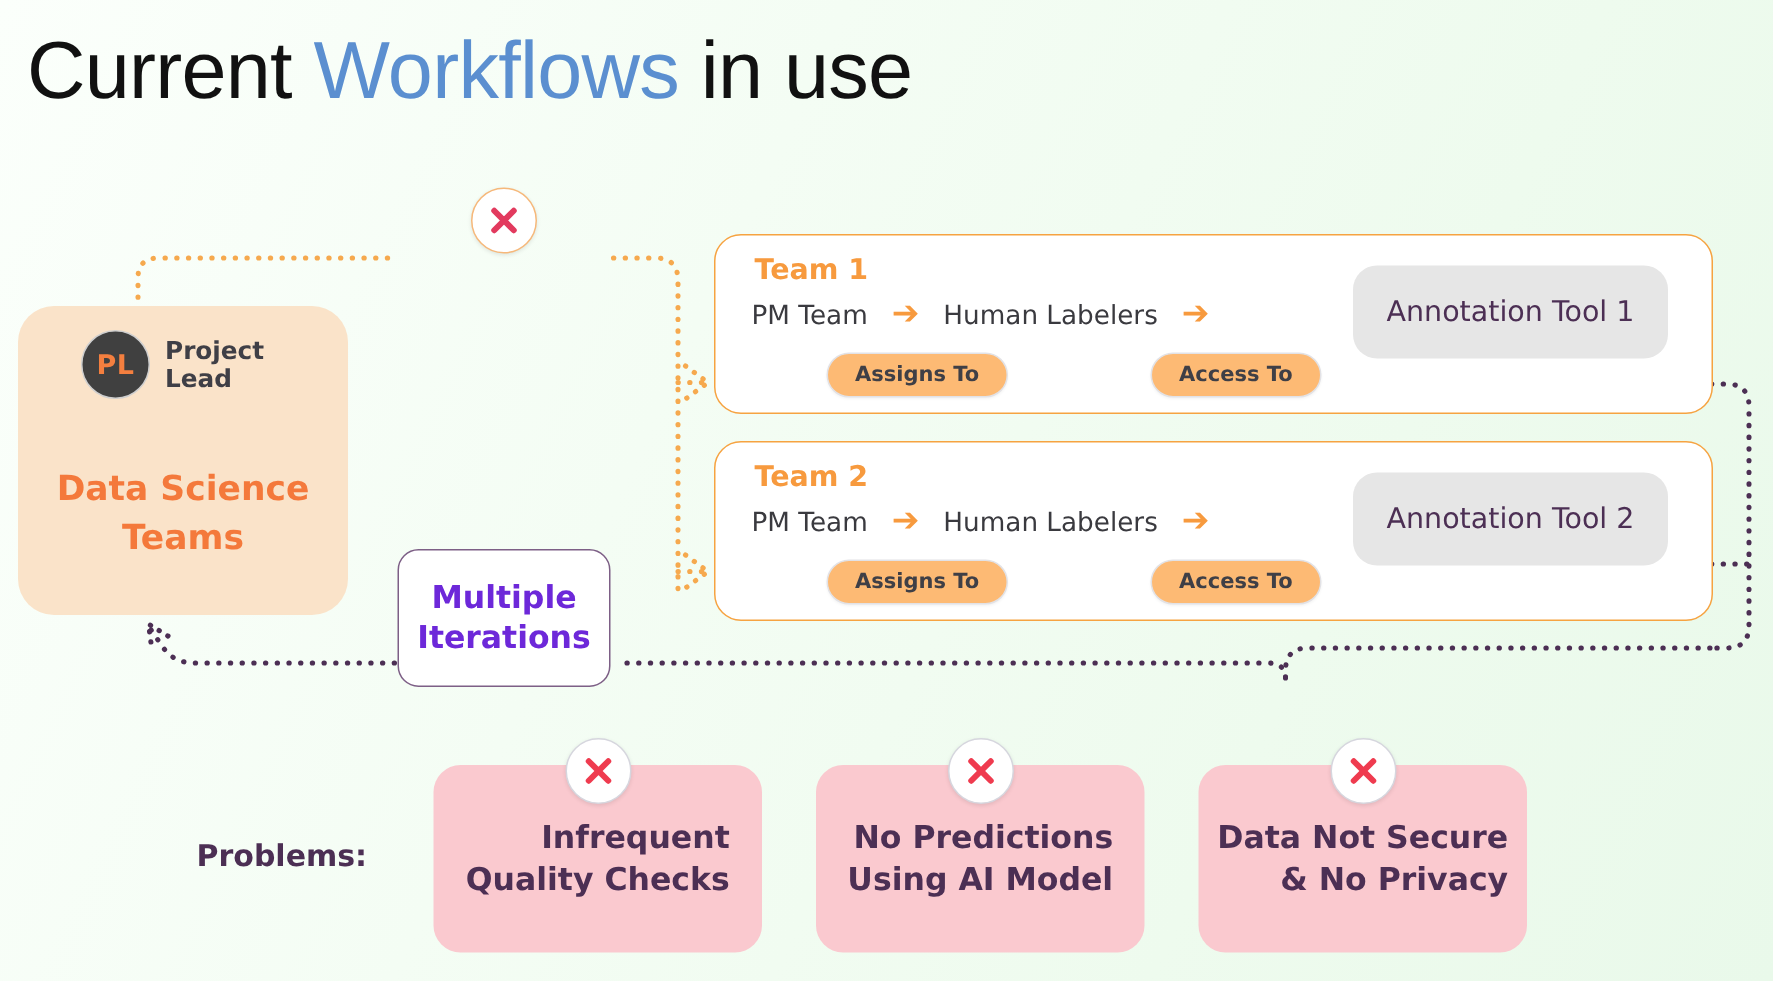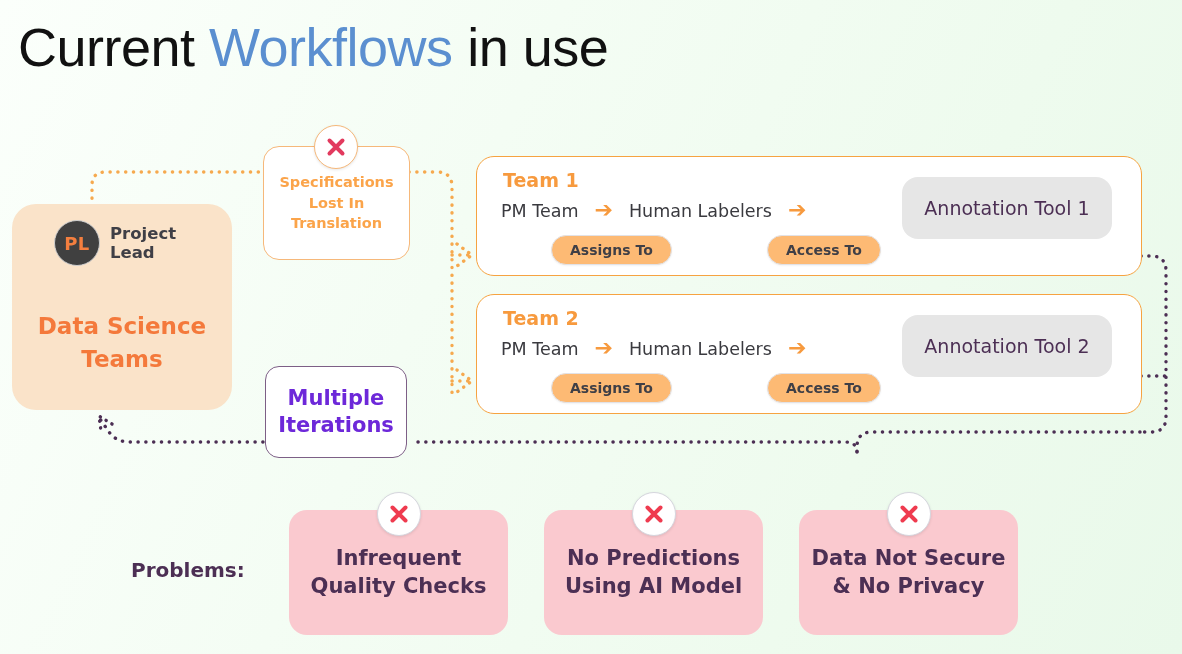--- a/index.html
+++ b/index.html
@@ -249,21 +249,21 @@
     background: #fac9cf;
     border-radius: 18px;
     display: flex;
     align-items: center;
     justify-content: center;
   }
   .problem-card.p0 { left: 289px; }
   .problem-card.p1 { left: 544px; }
   .problem-card.p2 { left: 799px; }
   .problem-text {
-    text-align: center;
+    text-align: right;
     font-size: 21px;
     font-weight: 700;
     color: #4c2f54;
     line-height: 1.32;
     white-space: pre-line;
   }
 </style>
 </head>
 <body>
 
@@ -299,25 +299,20 @@
   <div class="ds-card">
     <div class="ds-lead-row">
       <div class="pl-badge">PL</div>
       <div class="pl-label">Project
 Lead</div>
     </div>
     <div class="ds-title">Data Science
 Teams</div>
   </div>
 
-  <div class="spec-card">
-    <div class="spec-text">Specifications
-Lost In
-Translation</div>
-  </div>
   <div class="x-badge orange-ring" style="left:314px; top:125px;">
     <svg width="22" height="22" viewBox="0 0 22 22">
       <path d="M4.5 4.5 L17.5 17.5 M17.5 4.5 L4.5 17.5" stroke="#e23a5e" stroke-width="4" stroke-linecap="round"></path>
     </svg>
   </div>
 
   <div class="iter-card">
     <div class="iter-text">Multiple
 Iterations</div>
   </div>

